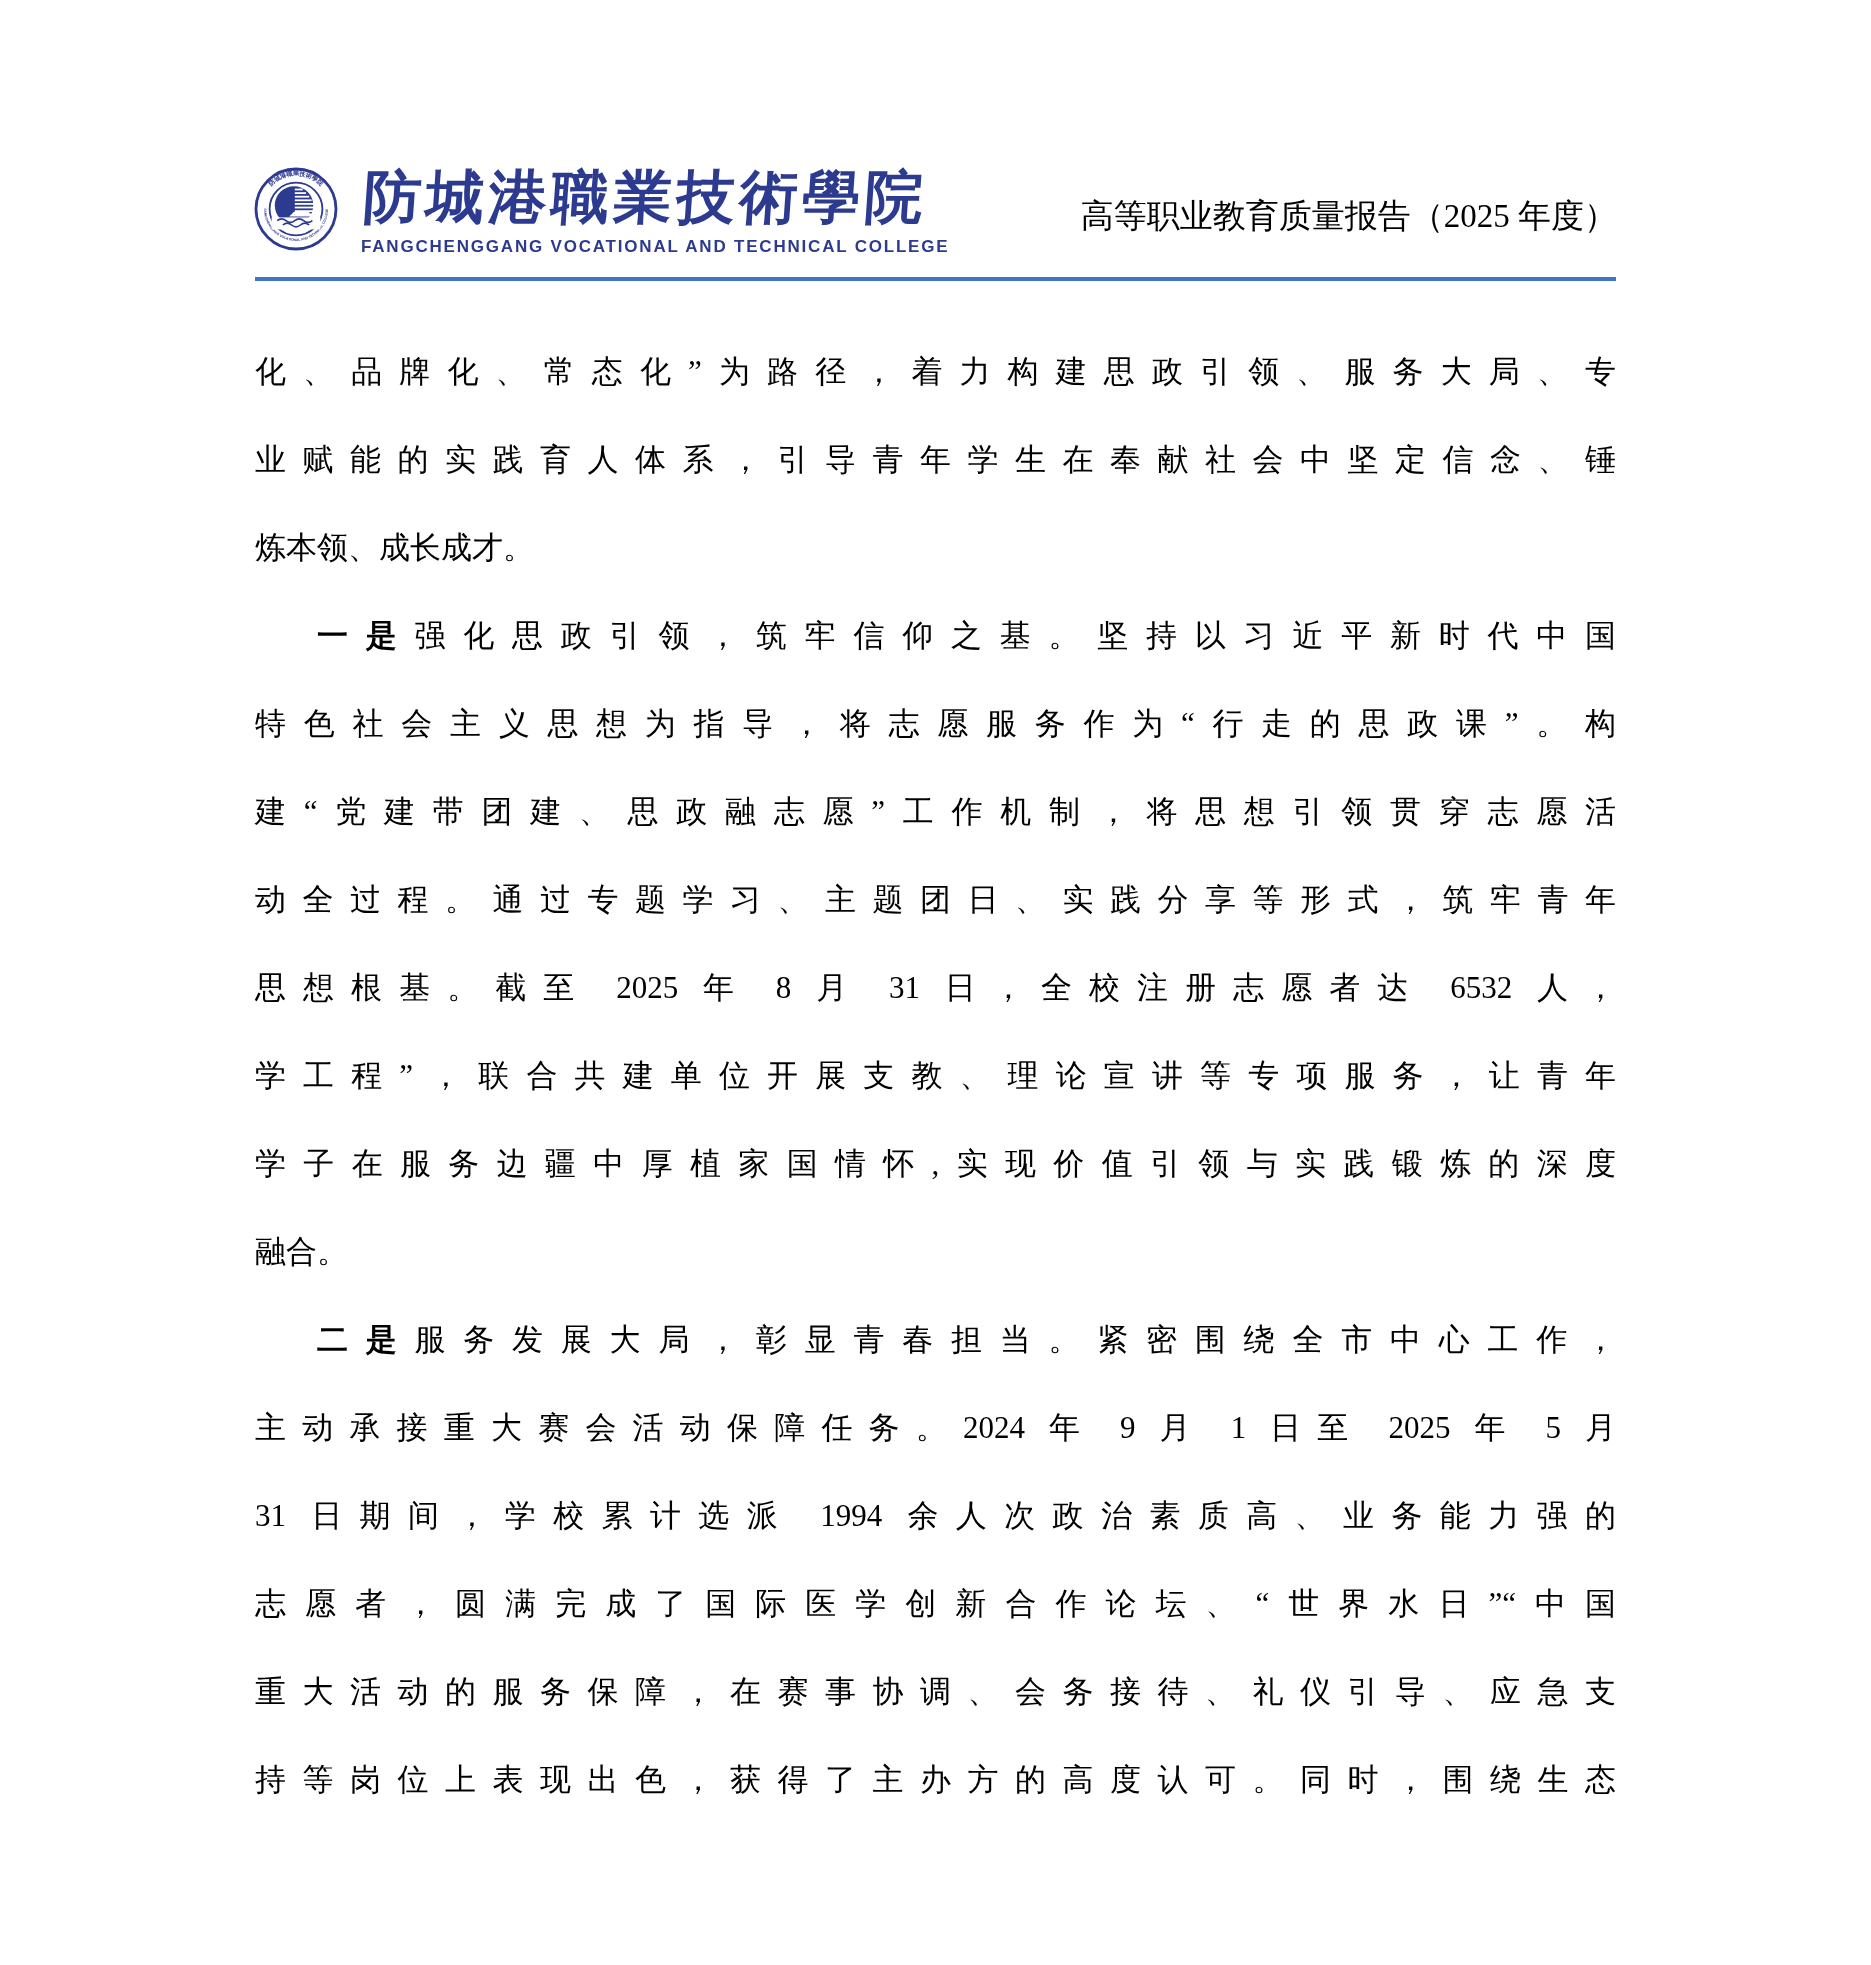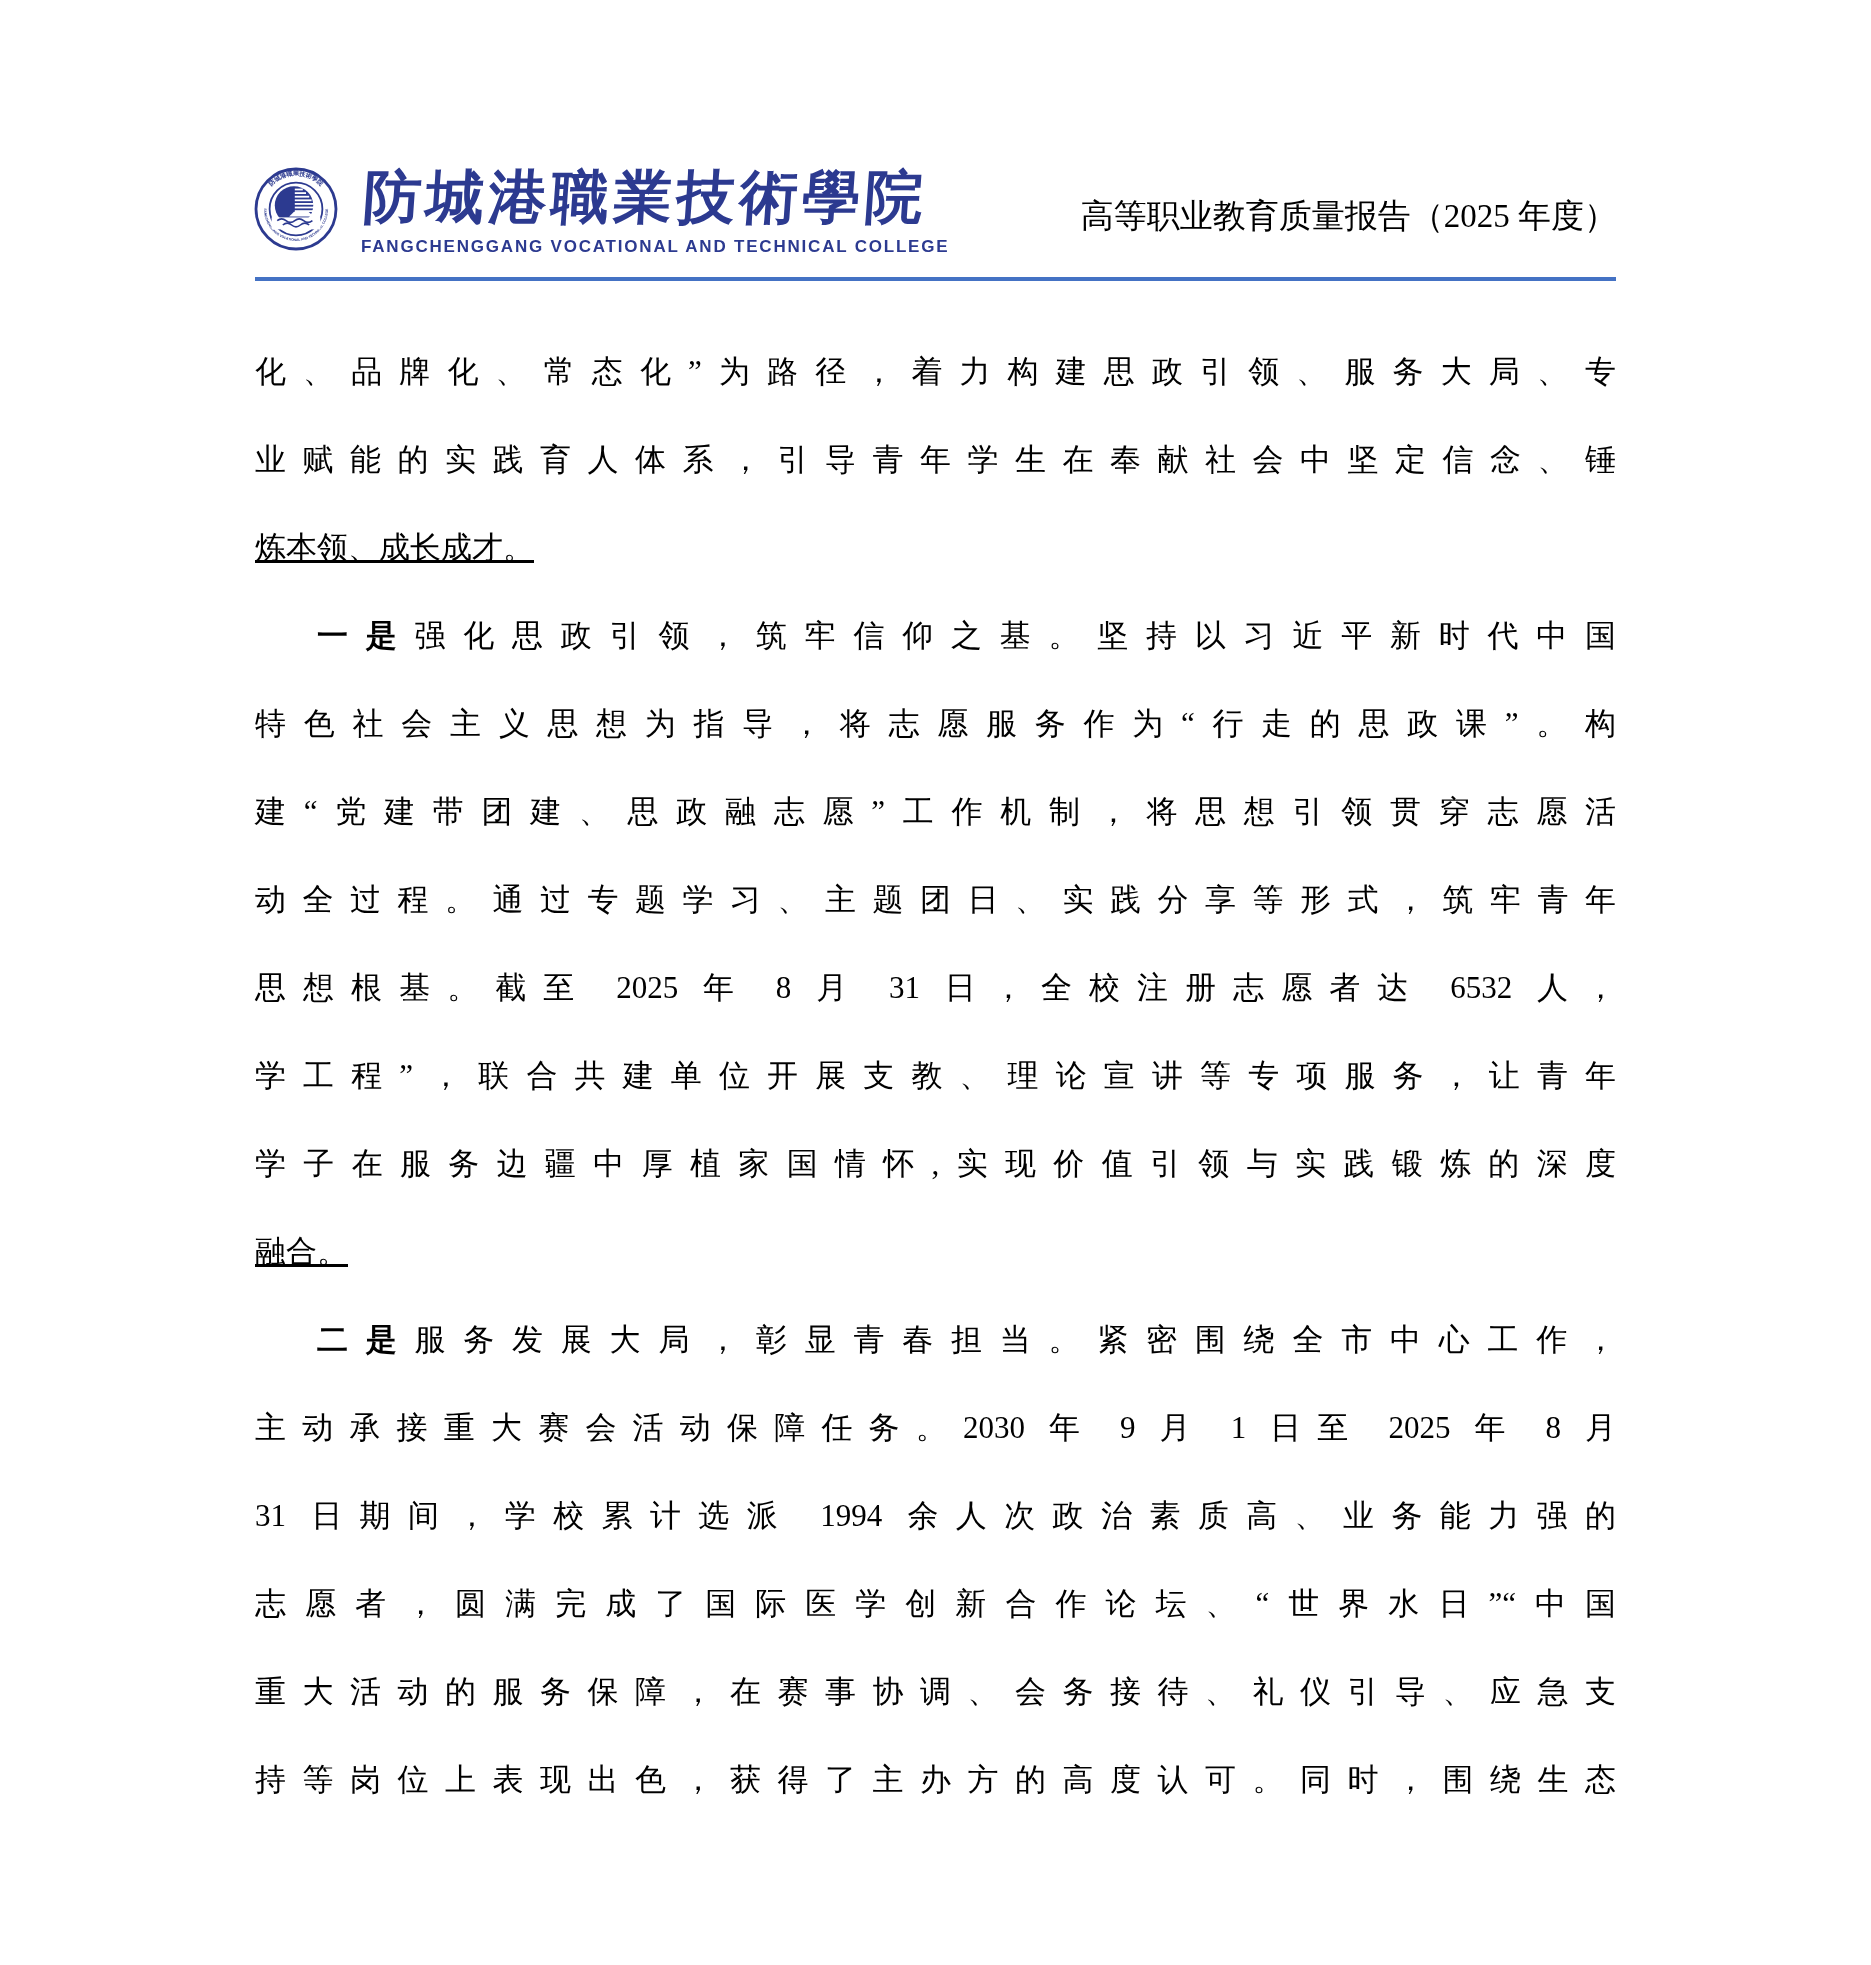--- a/index.html
+++ b/index.html
@@ -37,21 +37,21 @@
   }
   
   .body-text{
     position:absolute;left:255px;top:328px;width:1361px;
   }
   .line{
     font-size:31px;line-height:88px;
     text-align:justify;text-align-last:justify;
     word-break:break-all;
   }
-  .line.last{text-align-last:left;text-decoration:underline;}
+  .line.last{text-align-last:left;}
   .line.indent{text-indent:2em;}
   .lead{font-weight:bold;}
 </style>
 </head>
 <body>
 
 <div class="page">
 
   <div>
     <svg class="logo" viewBox="0 0 210 210" aria-hidden="true">
@@ -102,21 +102,21 @@
         <div class="line">特色社会主义思想为指导，将志愿服务作为“行走的思政课”。构</div>
         <div class="line">建“党建带团建、思政融志愿”工作机制，将思想引领贯穿志愿活</div>
         <div class="line">动全过程。通过专题学习、主题团日、实践分享等形式，筑牢青年</div>
         <div class="line">思想根基。截至 2025 年 8 月 31 日，全校注册志愿者达 6532 人，</div>
         <div class="line">学工程”，联合共建单位开展支教、理论宣讲等专项服务，让青年</div>
         <div class="line">学子在服务边疆中厚植家国情怀,实现价值引领与实践锻炼的深度</div>
         <div class="line last">融合。</div>
       </div>
       <div>
         <div class="line indent"><b class="lead">二是</b>服务发展大局，彰显青春担当。紧密围绕全市中心工作，</div>
-        <div class="line">主动承接重大赛会活动保障任务。2030 年 9 月 1 日至 2025 年 8 月</div>
+        <div class="line">主动承接重大赛会活动保障任务。2024 年 9 月 1 日至 2025 年 5 月</div>
         <div class="line">31 日期间，学校累计选派 1994 余人次政治素质高、业务能力强的</div>
         <div class="line">志愿者，圆满完成了国际医学创新合作论坛、“世界水日”“中国</div>
         <div class="line">重大活动的服务保障，在赛事协调、会务接待、礼仪引导、应急支</div>
         <div class="line">持等岗位上表现出色，获得了主办方的高度认可。同时，围绕生态</div>
       </div>
     </div>
 
 </div>
 
 

